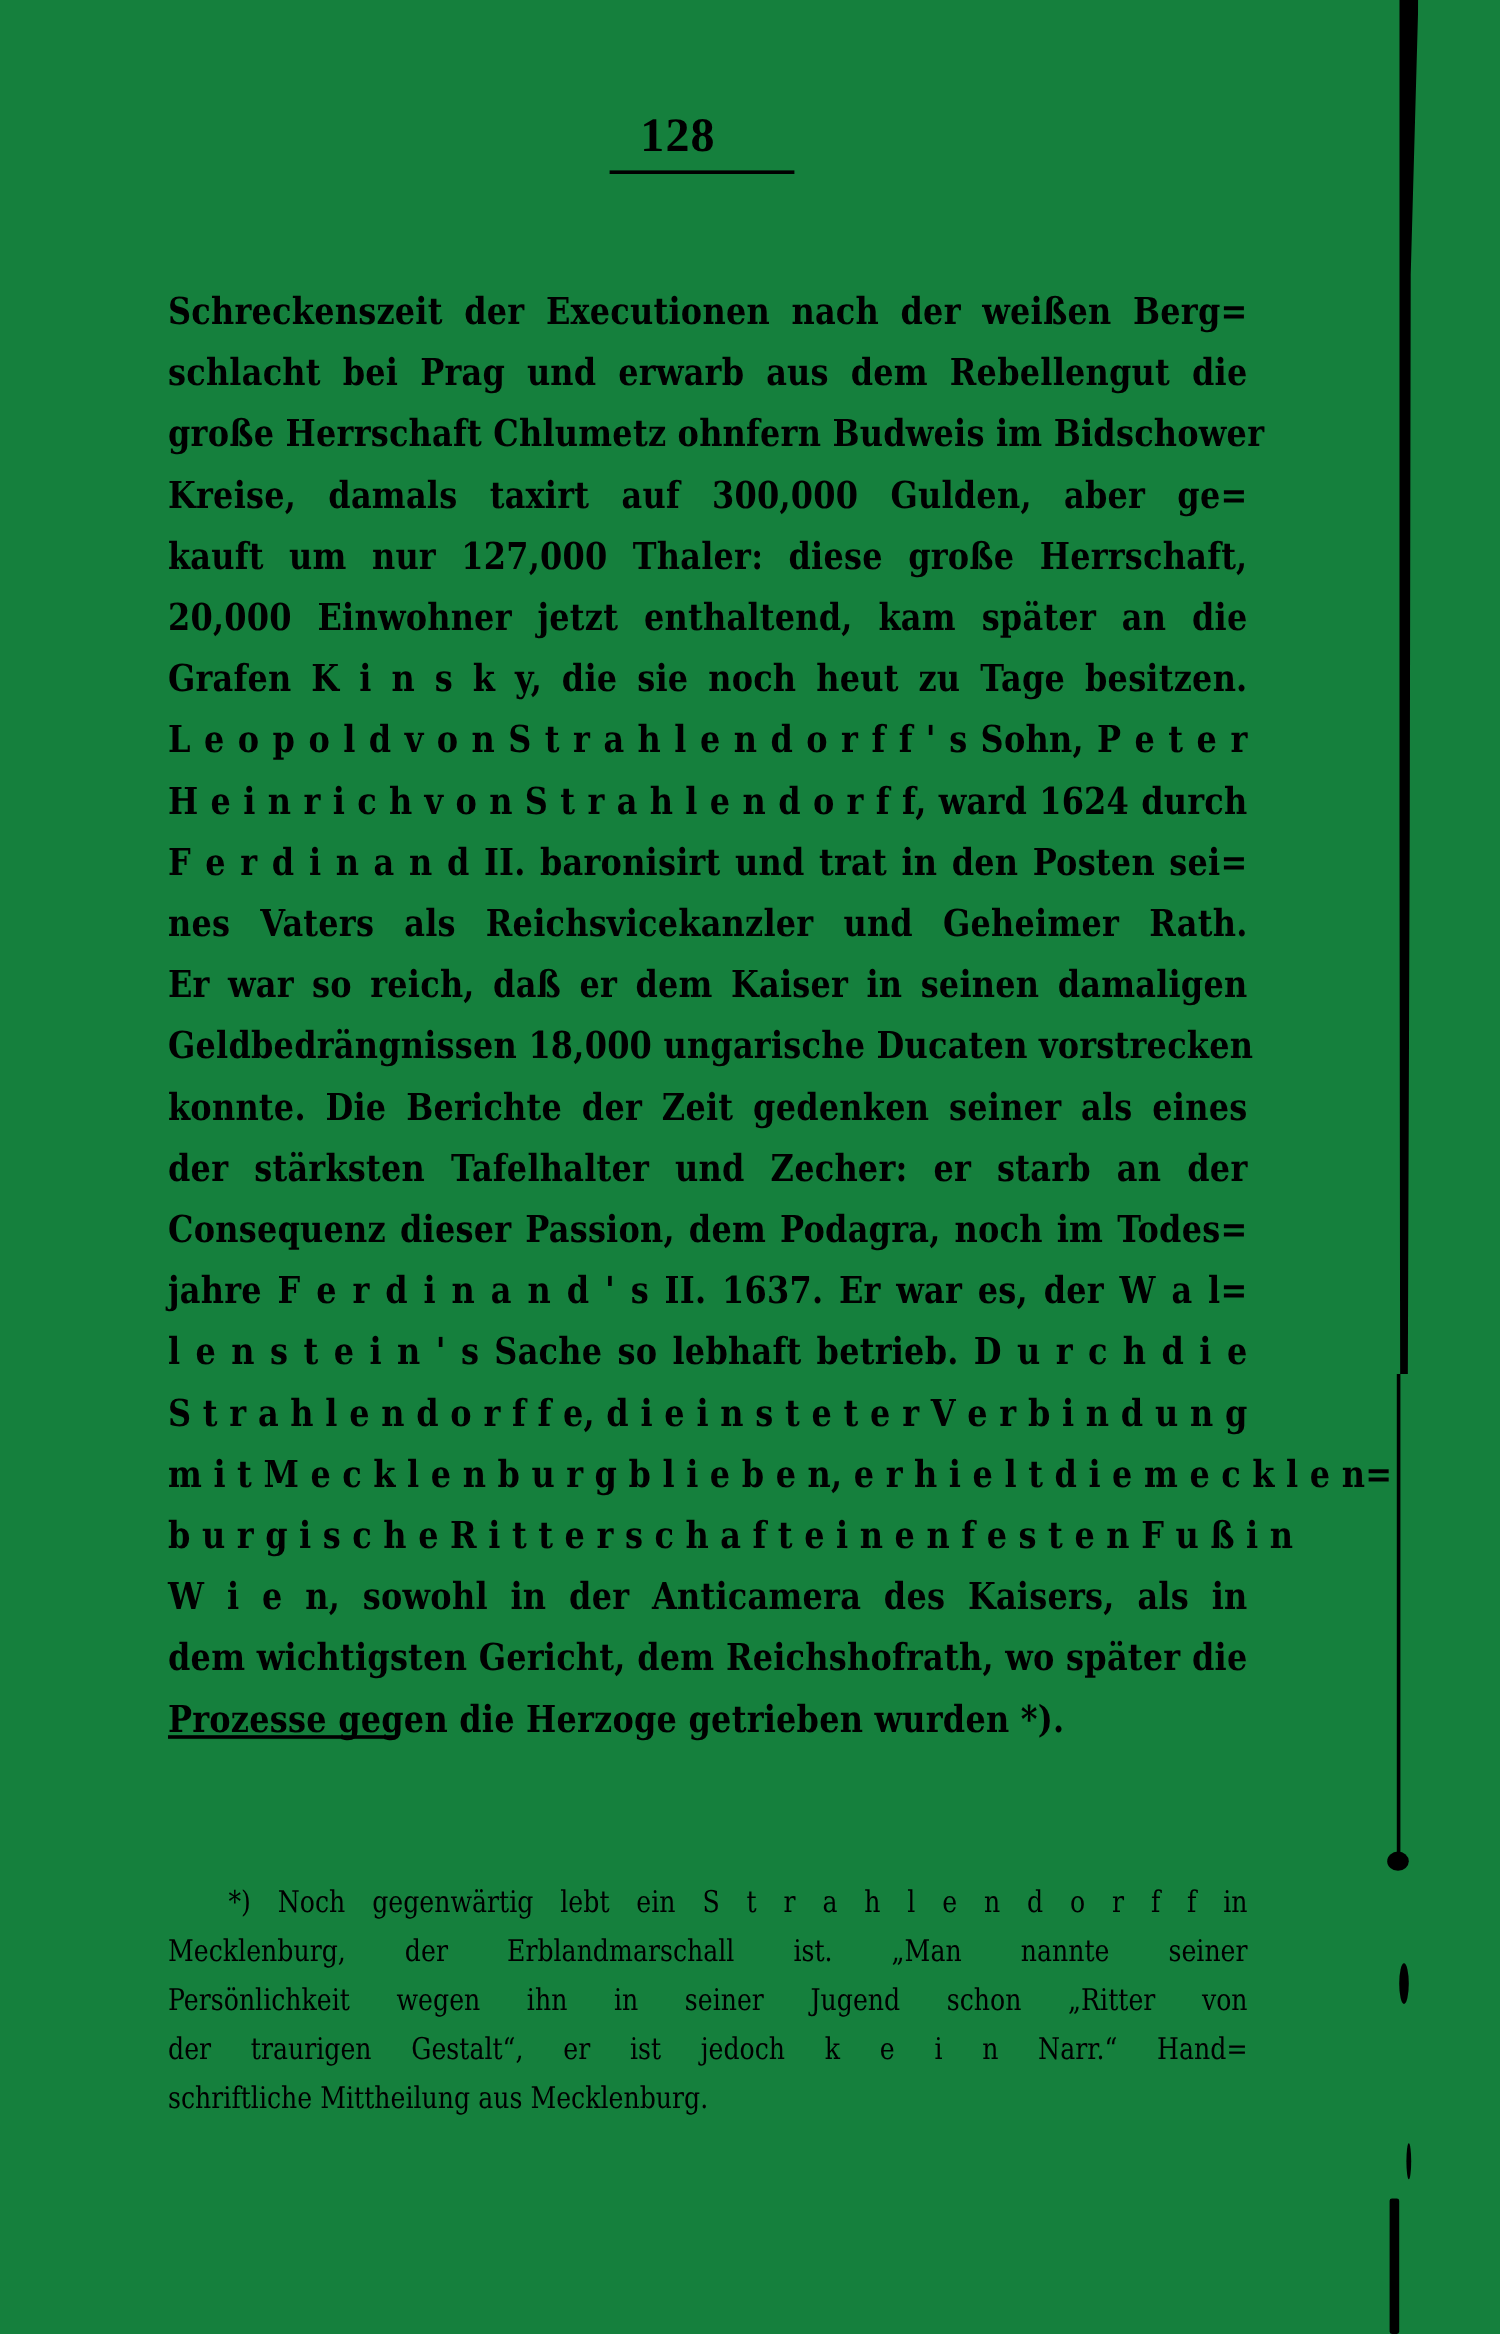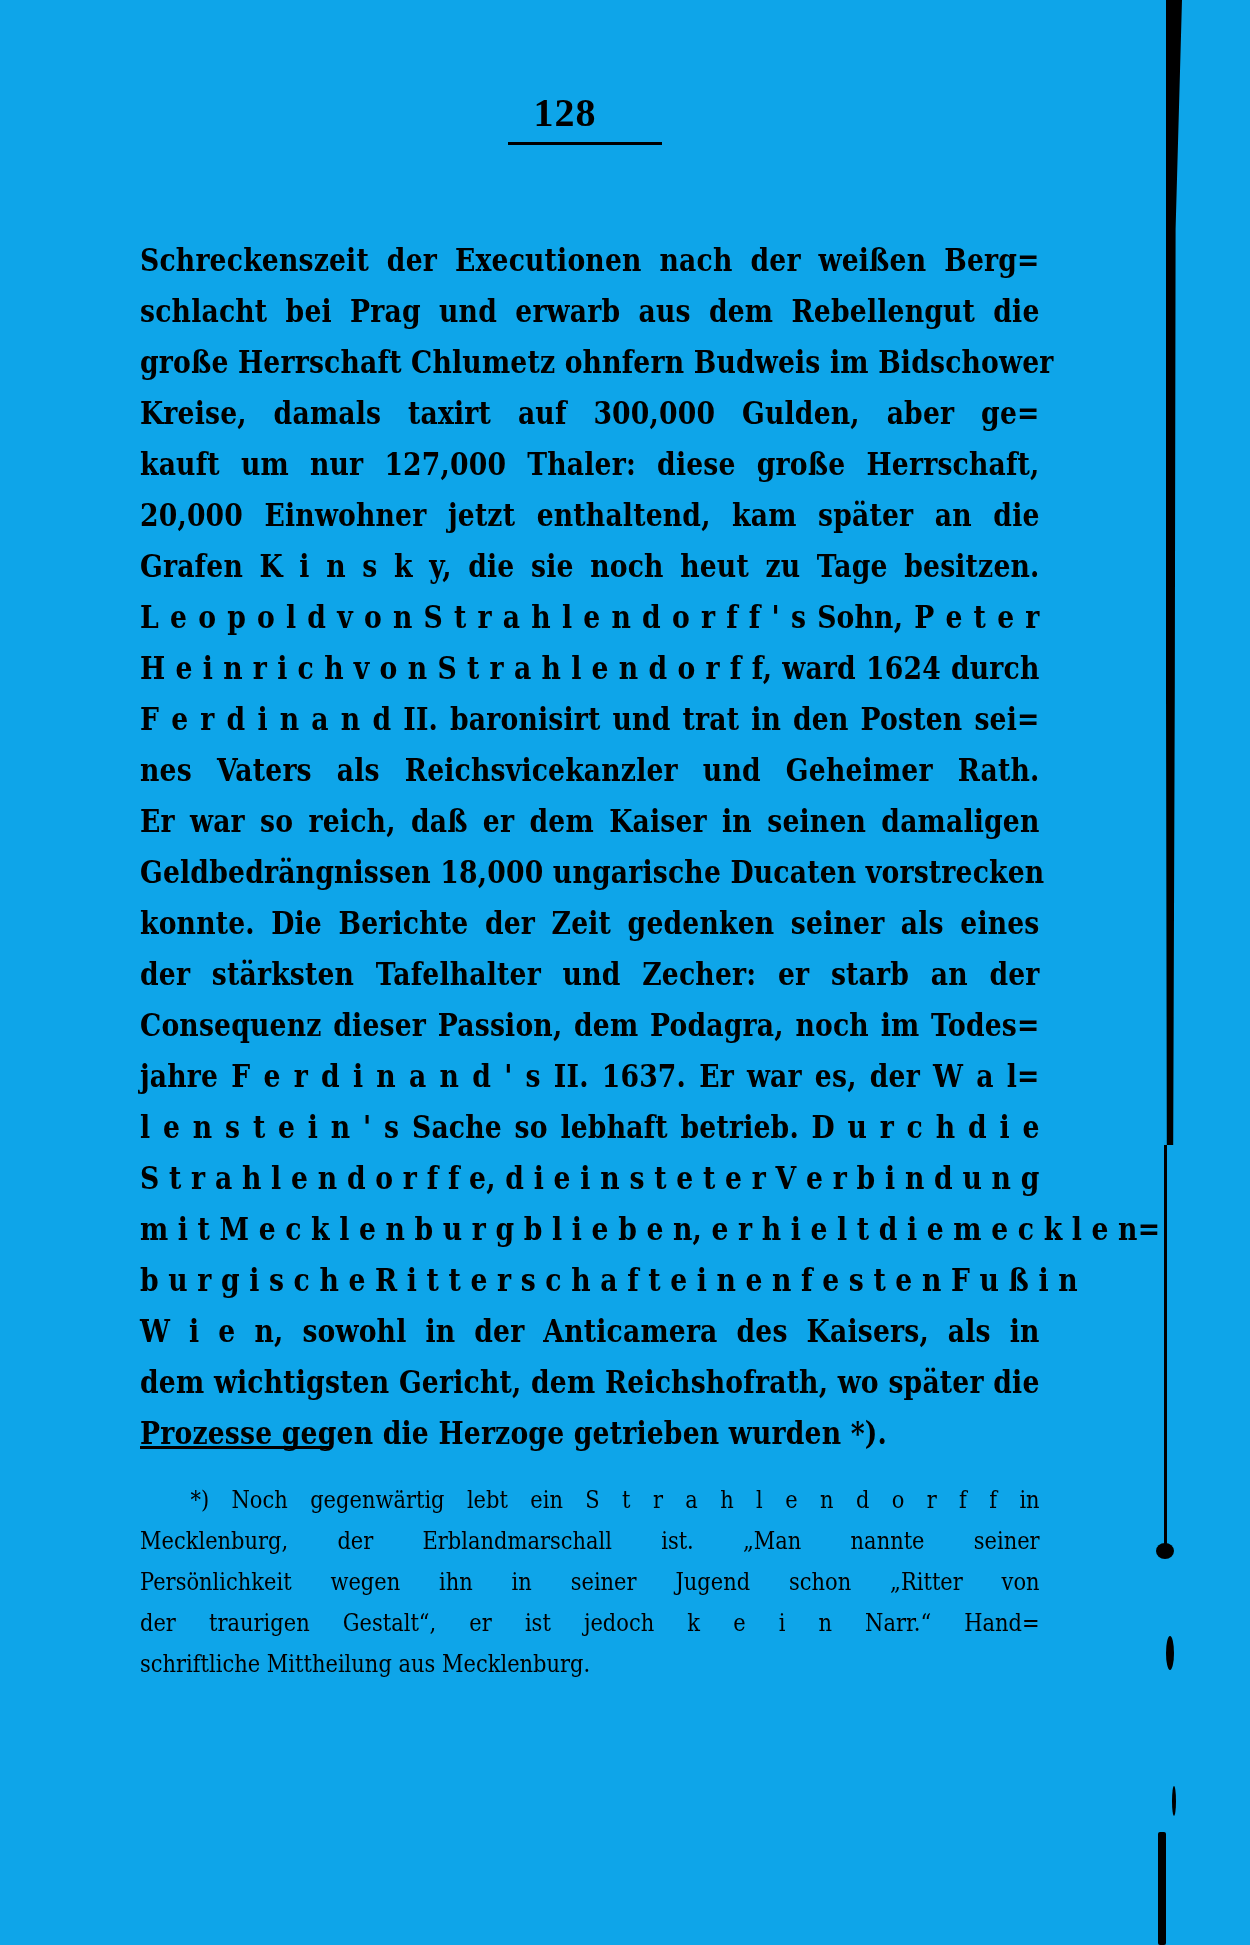--- a/index.html
+++ b/index.html
@@ -13,21 +13,21 @@
       position: relative;
       overflow: hidden;
       font-family: "DejaVu Serif", "Liberation Serif", serif;
       color: #000000;
     }
     .page {
       position: absolute;
       left: 0; top: 0;
       width: 1250px;
       height: 1945px;
-      background: #0ea5e9;
+      background: #15803d;
     }
     .page-number {
       position: absolute;
       left: 470px;
       top: 88px;
       width: 190px;
       text-align: center;
       font-family: "Liberation Serif", serif;
       font-weight: bold;
       font-size: 40px;
@@ -70,21 +70,21 @@
       position: absolute;
       left: 140px;
       top: 1446px;
       width: 190px;
       height: 3px;
       background: #000000;
     }
     .footnote {
       position: absolute;
       left: 140px;
-      top: 1479px;
+      top: 1564px;
       width: 900px;
     }
     .fline {
       height: 41px;
       line-height: 41px;
       font-family: "DejaVu Serif", serif;
       font-size: 25px;
       white-space: nowrap;
       text-align: justify;
       text-align-last: justify;

